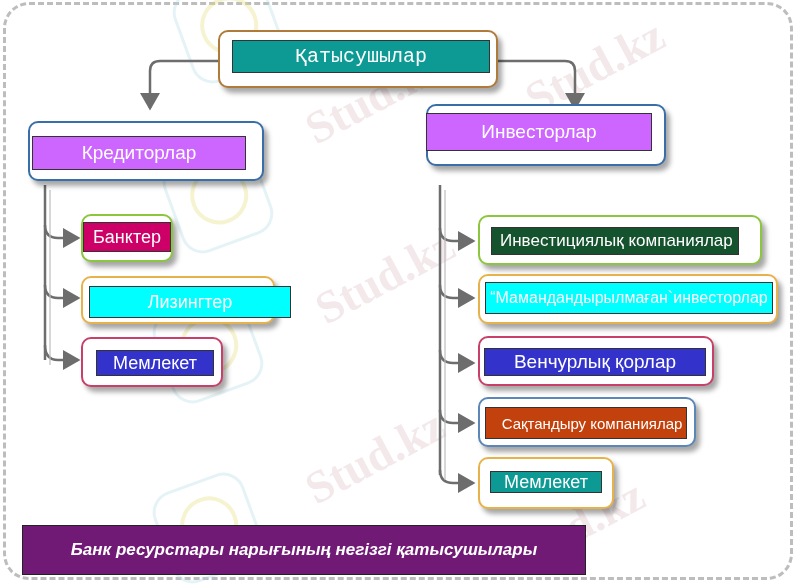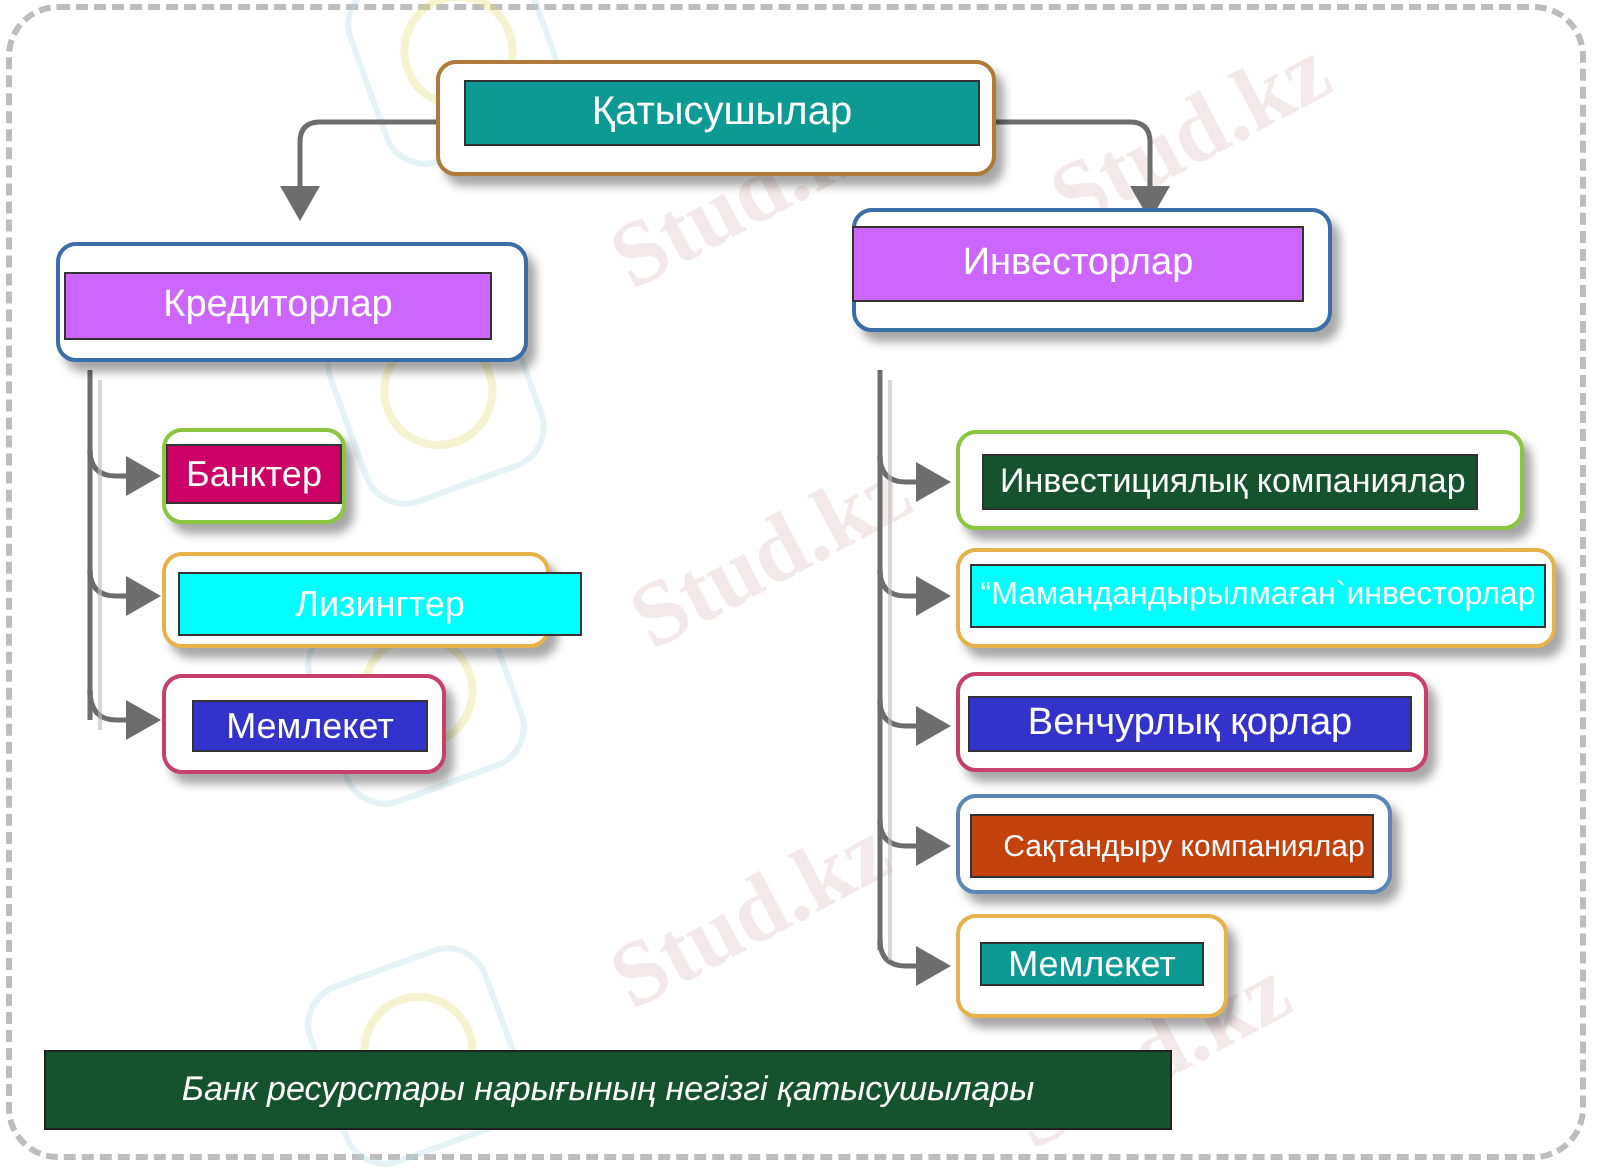--- a/index.html
+++ b/index.html
@@ -5,21 +5,21 @@
   html,body{margin:0;padding:0;}
   body{width:800px;height:585px;background:#ffffff;position:relative;overflow:hidden;font-family:"Liberation Sans",sans-serif;}
   .frame{position:absolute;left:3px;top:2px;width:790px;height:578px;border:3px dashed #bdbdbd;border-radius:26px;box-sizing:border-box;}
   .wm{position:absolute;font-family:"Liberation Serif",serif;font-weight:bold;font-size:46px;color:rgba(200,150,160,0.22);transform:rotate(-28deg);white-space:nowrap;pointer-events:none;}
   .wm-logo{position:absolute;width:90px;height:90px;border:3px solid rgba(180,220,230,0.35);border-radius:22px;transform:rotate(-20deg);pointer-events:none;}
   .wm-logo::after{content:"";position:absolute;left:18px;top:14px;width:50px;height:50px;border-radius:50%;border:4px solid rgba(230,220,120,0.35);}
   svg.lines{position:absolute;left:0;top:0;}
   .card{position:absolute;background:#fff;border-radius:10px;border:2px solid #999;box-shadow:4px 5px 5px rgba(0,0,0,0.35);box-sizing:border-box;}
   .label{position:absolute;border:1px solid #333;color:#fff;font-size:19px;display:flex;align-items:center;justify-content:center;white-space:nowrap;overflow:hidden;box-sizing:border-box;}
   .label.left{justify-content:flex-start;padding-left:8px;}
-  .footer{position:absolute;left:22px;top:525px;width:564px;height:40px;background:#14532d;border:1px solid #222;color:#fff;font-style:italic;font-weight:normal;font-size:17px;display:flex;align-items:center;justify-content:center;box-sizing:border-box;}
+  .footer{position:absolute;left:22px;top:525px;width:564px;height:50px;background:#701a75;border:1px solid #222;color:#fff;font-style:italic;font-weight:bold;font-size:17px;display:flex;align-items:center;justify-content:center;box-sizing:border-box;}
 </style>
 </head>
 <body>
 
 <div class="frame"></div>
 
 <div class="wm" style="left:300px;top:70px;">Stud.kz</div>
 <div class="wm" style="left:310px;top:250px;">Stud.kz</div>
 <div class="wm" style="left:300px;top:430px;">Stud.kz</div>
 <div class="wm" style="left:500px;top:500px;">Stud.kz</div>
@@ -53,21 +53,21 @@
     <path d="M440,410 Q440,423 453,423 L473,423" marker-end="url(#ah)"></path>
     <path d="M440,470 Q440,483 453,483 L473,483" marker-end="url(#ah)"></path>
   </g>
   <g fill="none" stroke="#bdbdbd" stroke-width="2" opacity="0.6">
     <path d="M50,190 L50,365"></path>
     <path d="M445,190 L445,480"></path>
   </g>
 </svg>
 
 <div class="card" style="left:218px;top:30px;width:280px;height:58px;border-color:#b07a3a;">
-  <div class="label" style="left:12px;top:8px;width:258px;height:33px;background:#0d9a94;font-size:20px;">Қатысушылар</div>
+  <div class="label" style="left:12px;top:8px;width:258px;height:33px;background:#0d9a94;font-size:20px;font-family:Liberation Mono, monospace;">Қатысушылар</div>
 </div>
 
 <div class="card" style="left:28px;top:121px;width:236px;height:60px;border-color:#3a6ea8;">
   <div class="label" style="left:2px;top:13px;width:214px;height:34px;background:#cc66ff;">Кредиторлар</div>
 </div>
 
 <div class="card" style="left:81px;top:214px;width:92px;height:48px;border-color:#8cc63e;text-align:right;">
   <div class="label" style="left:0px;top:6px;width:88px;height:30px;background:#cc0066;font-size:18px;">Банктер</div>
 </div>
 

